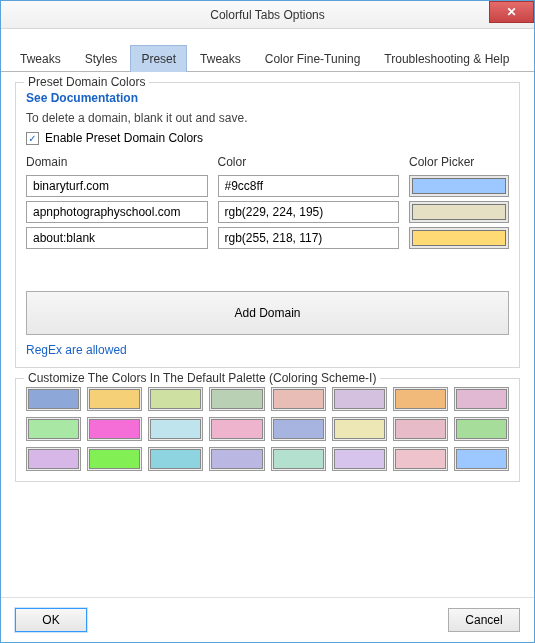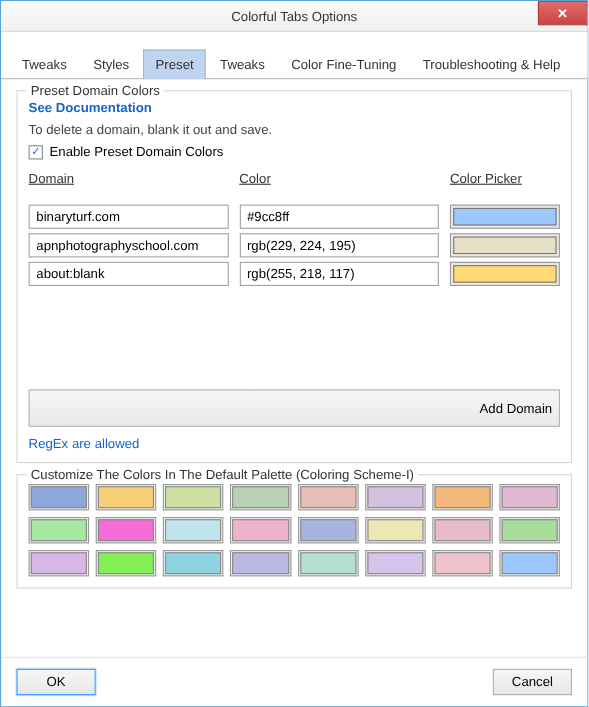--- a/index.html
+++ b/index.html
@@ -41,32 +41,32 @@
     position: absolute; top: -8px; left: 8px; background: #fff; padding: 0 4px; color: #333;
   }
   .link { color: #1a63c6; cursor: pointer; font-weight: bold; }
   .muted { color: #444; margin: 6px 0; }
   .checkbox-row { display: flex; align-items: center; gap: 6px; margin: 6px 0 10px 0; }
   .checkbox {
     width: 13px; height: 13px; border: 1px solid #888; display: inline-flex;
     align-items: center; justify-content: center; font-size: 10px; color: #1a63c6; cursor: pointer; background: #fff;
   }
   .cols { display: grid; grid-template-columns: 1fr 1fr 100px; gap: 10px; margin-bottom: 4px; }
-  .cols .hdr { font-weight: normal; color: #333; margin-bottom: 13px; text-decoration: underline; }
+  .cols .hdr { font-weight: normal; color: #333; margin-bottom: 2px; }
   .field {
     height: 22px; border: 1px solid #a1a1a1; padding: 2px 6px; background: #fff; width: 100%;
   }
   .swatch-btn {
     height: 22px; width: 100%; border: 1px solid #999; background: #e8e8e8; padding: 2px;
     cursor: pointer;
   }
   .swatch-inner { width: 100%; height: 100%; border: 1px solid #777; }
   .add-btn {
-    width: 100%; height: 34px; border: 1px solid #adadad; background: linear-gradient(#f6f6f6,#e9e9e9);
-    cursor: pointer; margin-top: 90px; text-align: right;
+    width: 100%; height: 44px; border: 1px solid #adadad; background: linear-gradient(#f6f6f6,#e9e9e9);
+    cursor: pointer; margin-top: 38px;
   }
   .regex { color: #1a63c6; margin-top: 8px; cursor: pointer; display: inline-block; }
   .palette {
     display: grid; grid-template-columns: repeat(8, 1fr); gap: 6px;
   }
   .pal-swatch {
     height: 24px; border: 1px solid #999; padding: 1px; cursor: pointer; background:#eee;
   }
   .pal-inner { width: 100%; height: 100%; border: 1px solid #888; }
   .footer {

